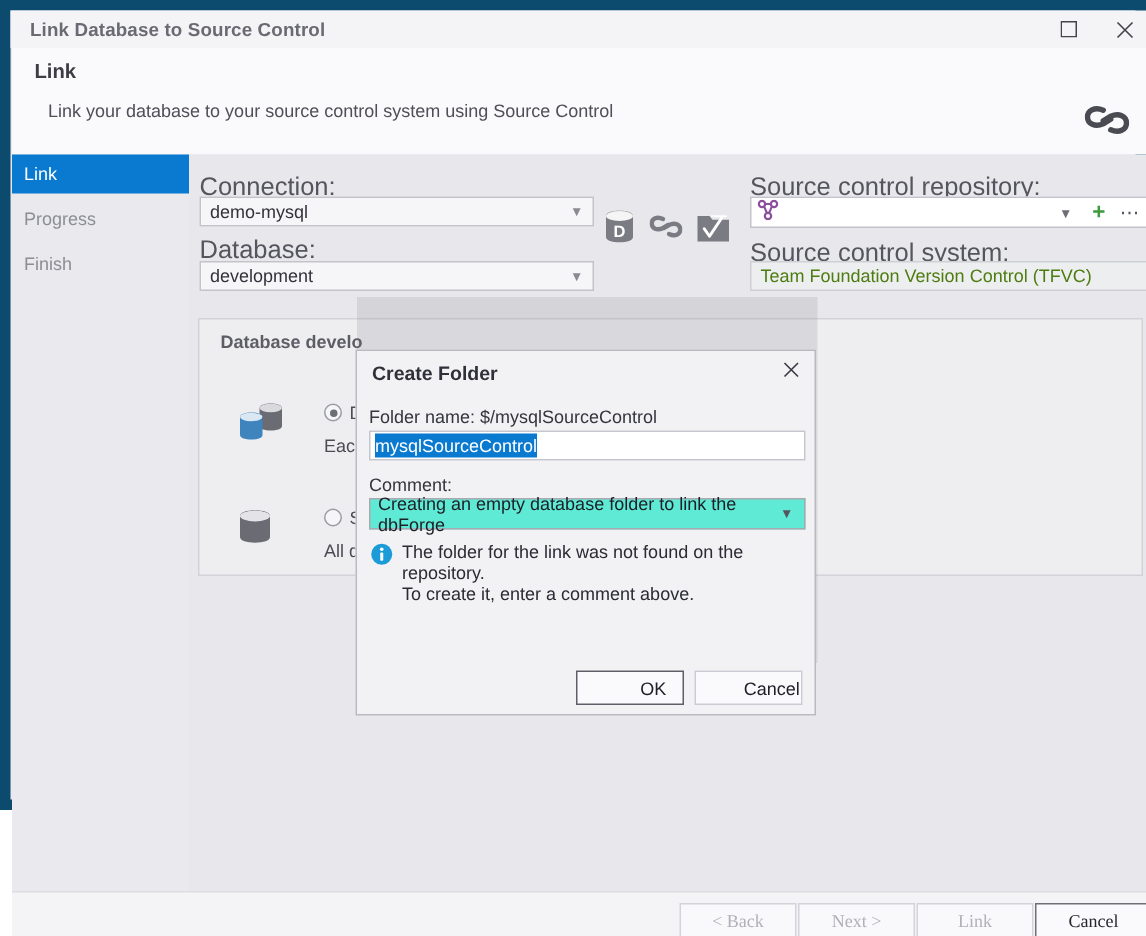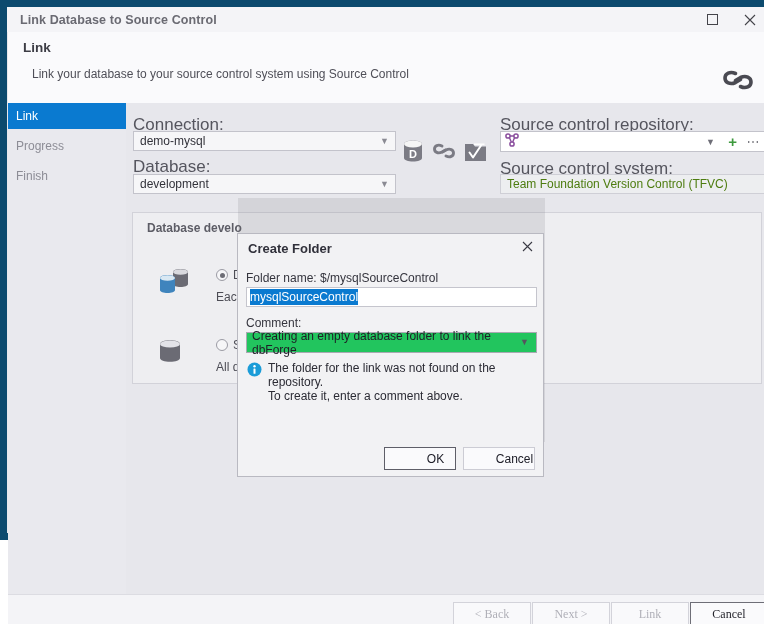--- a/index.html
+++ b/index.html
@@ -324,21 +324,21 @@
     background: #0a7ad0;
     color: #ffffff;
     padding: 1px 0px;
   }
   .modal-combo {
     position: absolute;
     box-sizing: border-box;
     left: 8px;
     width: 291px;
     height: 21px;
-    background: #22c55e;
+    background: #5eead4;
     border: 1px solid #a9a9b2;
     display: flex;
     align-items: center;
     padding-left: 5px;
     font-size: 12px;
     color: #1e1e26;
   }
   .modal-combo .caret {
     position: absolute; right: 7px;
     color: #55555e; font-size: 9px; line-height: 1;

